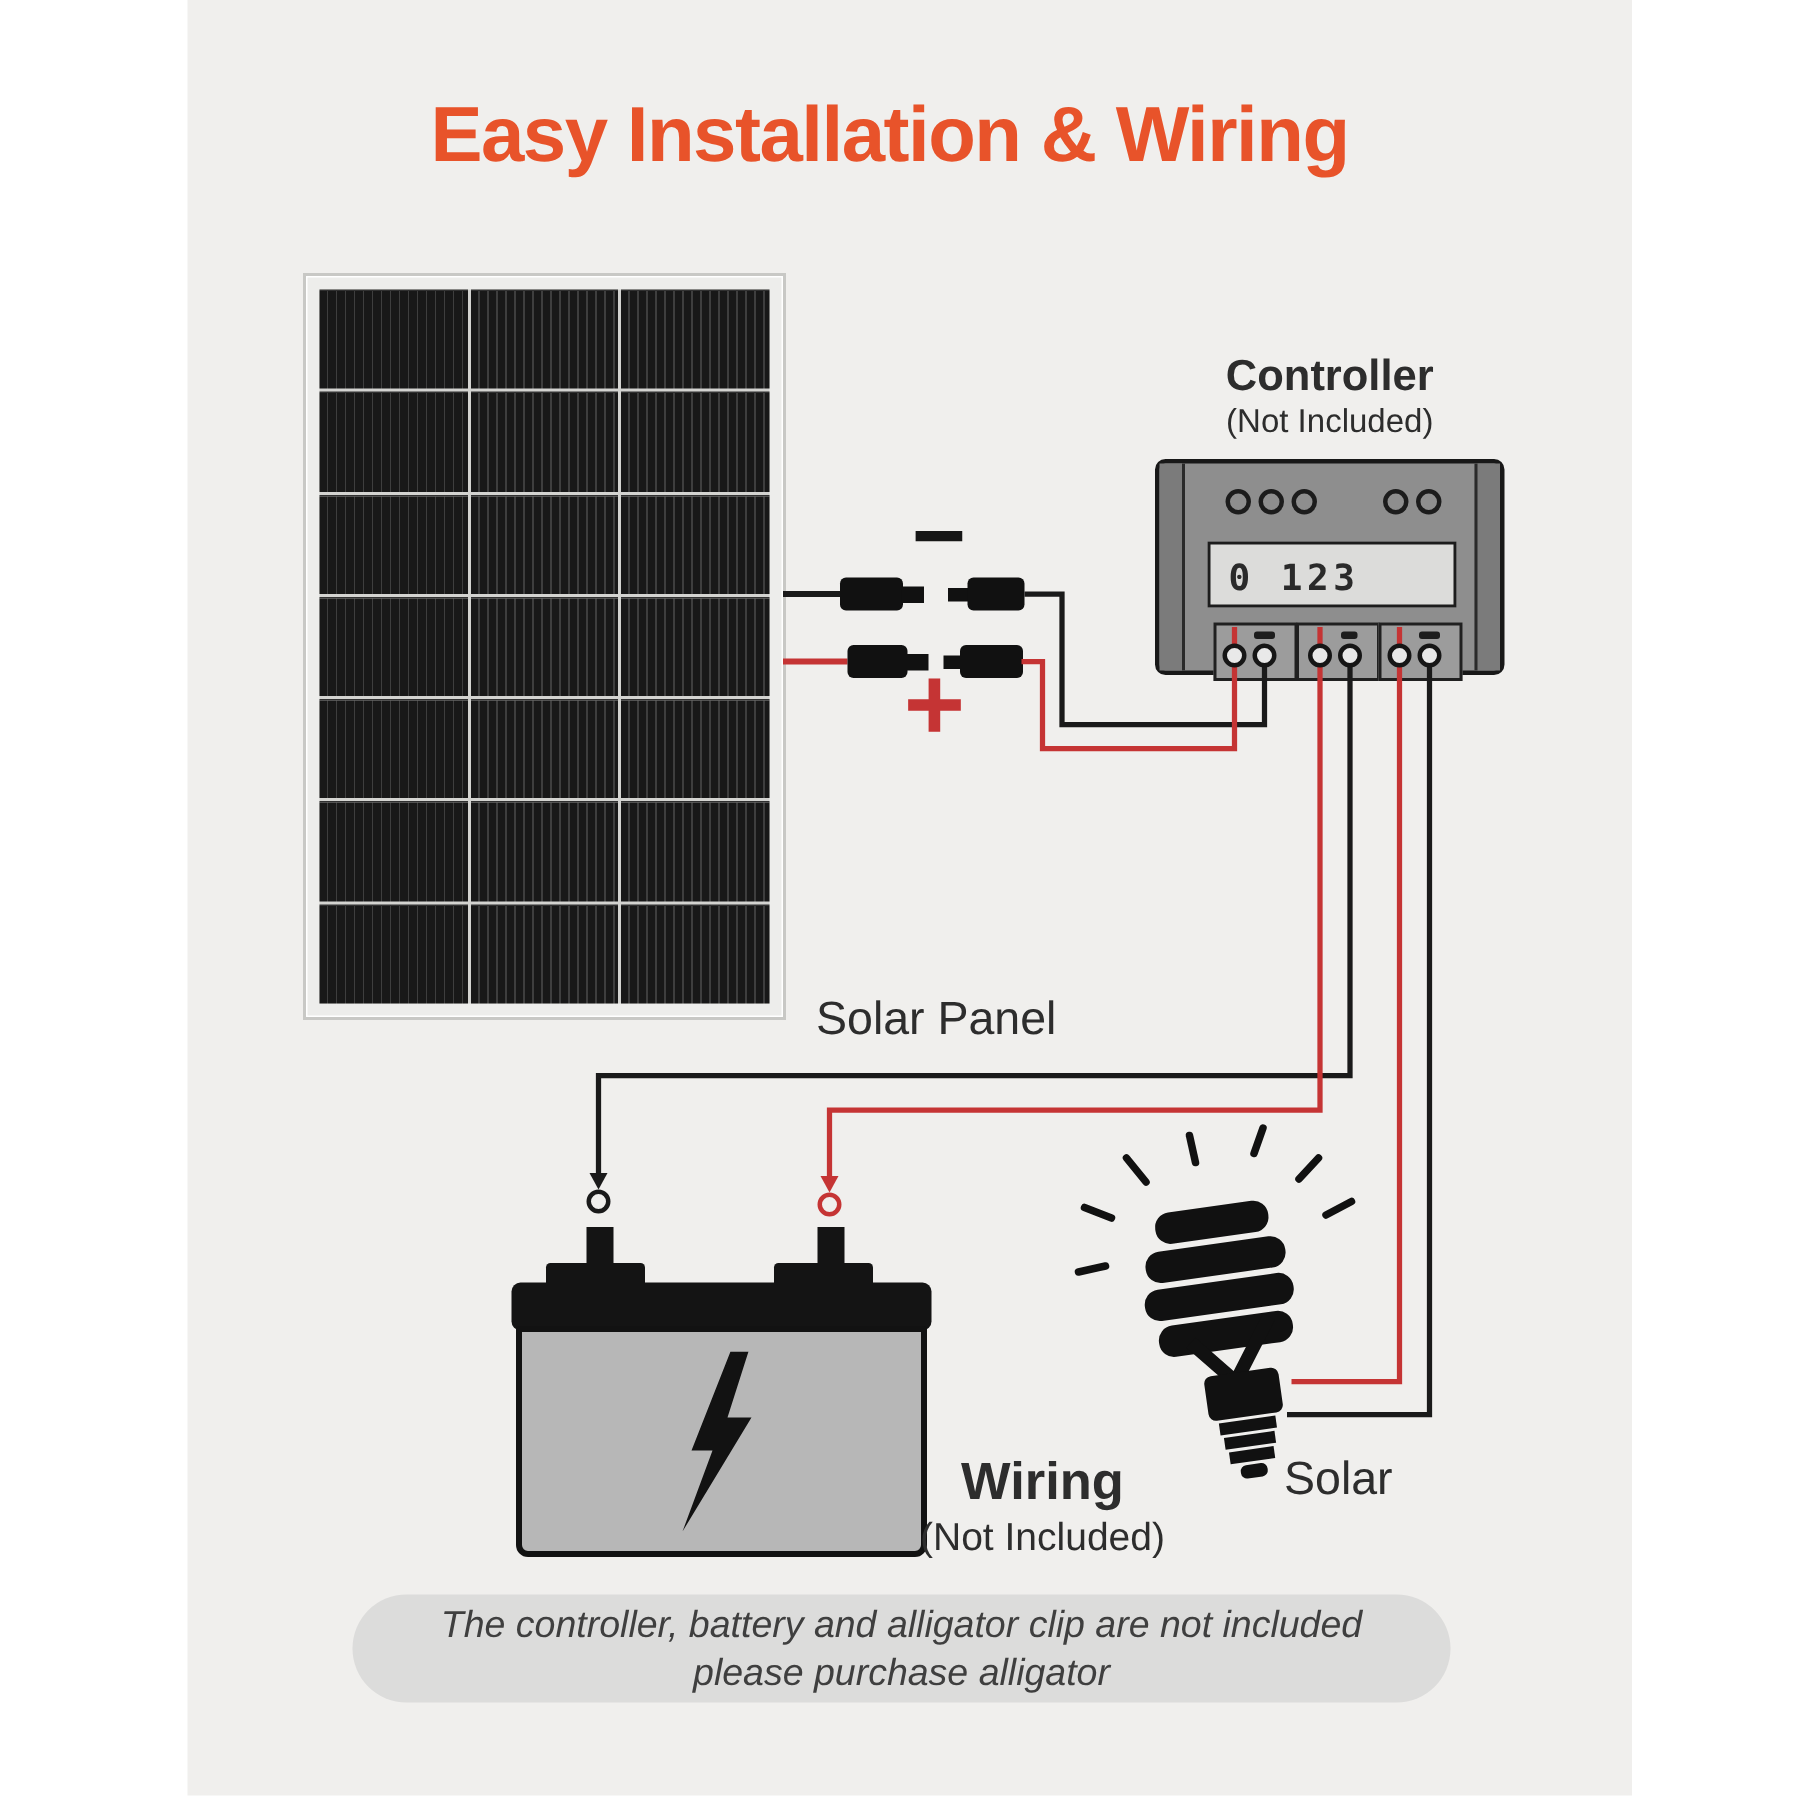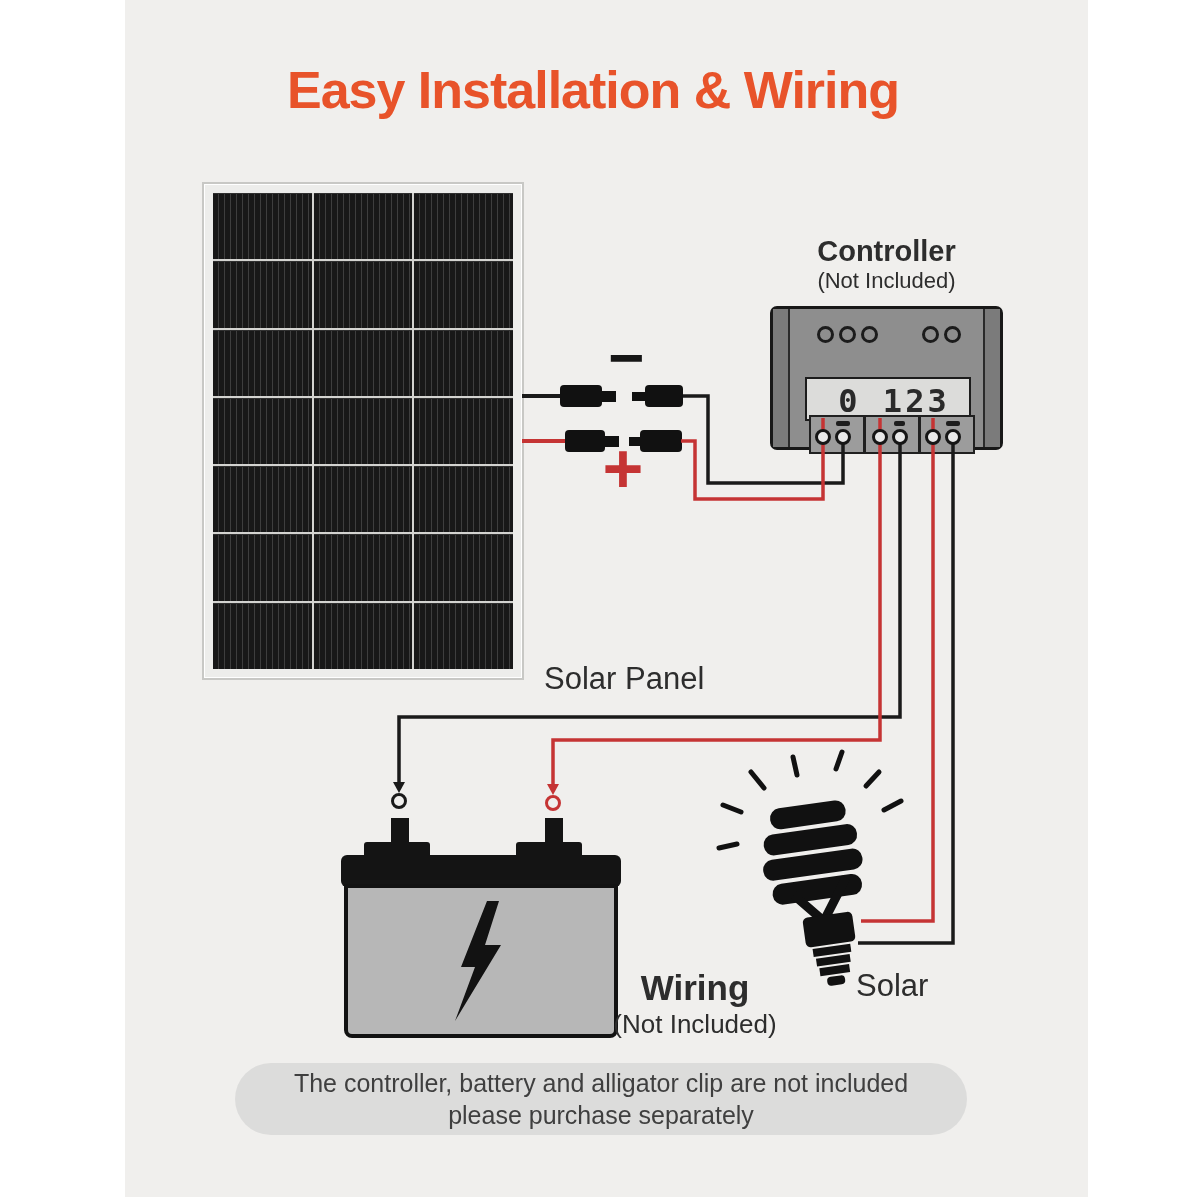--- a/index.html
+++ b/index.html
@@ -46,25 +46,25 @@
     border:3px solid #181818;border-radius:7px;
   }
   .ctrl-strip{position:absolute;top:0;bottom:0;width:15px;background:#7b7b7b;}
   .ctrl-strip.left{left:0;border-right:2px solid #2a2a2a;}
   .ctrl-strip.right{right:0;border-left:2px solid #2a2a2a;}
   .ctrl-circle{
     position:absolute;width:11px;height:11px;border-radius:50%;
     border:3px solid #1c1c1c;background:#8e8e8e;top:17px;
   }
   .display{
-    position:absolute;left:32px;top:68px;width:166px;height:44px;
+    position:absolute;left:32px;top:52px;width:166px;height:44px;
     background:var(--display-bg,#dcdcda);border:2px solid #1c1c1c;
     font-family:"DejaVu Sans Mono", monospace;
-    font-size:32px;font-weight:bold;color:#2a2a2a;
-    line-height:44px;padding-left:12px;letter-spacing:3px;box-sizing:border-box;text-align:center;
+    font-size:24px;font-weight:bold;color:#2a2a2a;
+    line-height:44px;padding-left:12px;letter-spacing:3px;box-sizing:border-box;
   }
   .tblock{
     position:absolute;top:106px;width:52px;height:35px;
     background:#9c9c9c;border:2px solid #202020;
   }
   .tblock.b1{left:36px;} .tblock.b2{left:91px;} .tblock.b3{left:146px;}
   
   .minus-sign{left:600px;top:328px;width:52px;text-align:center;
     font-size:62px;font-weight:bold;color:#161616;line-height:60px;}
   .plus-sign{left:592px;top:434px;width:62px;text-align:center;
@@ -83,21 +83,21 @@
   }
   .battery-caption{left:595px;top:970px;width:200px;text-align:center;line-height:1.0;}
   .battery-caption .main{font-size:35px;font-weight:bold;}
   .battery-caption .sub{font-size:26px;font-weight:500;margin-top:6px;}
   .output-label{left:856px;top:948px;font-size:31px;}
   
   .note{
     left:235px;top:1063px;width:732px;height:72px;border-radius:36px;
     background:var(--note-bg,#dcdcdb);
     display:flex;flex-direction:column;align-items:center;justify-content:center;
-    font-size:25px;font-weight:500;color:#3f3f3f;line-height:1.3;text-align:center;
+    font-size:25px;font-weight:500;color:#3f3f3f;line-height:1.3;text-align:center;font-style:italic;
   }
   .overlay{position:absolute;left:0;top:0;pointer-events:none;}
 </style>
 </head>
 <body>
 
 <div class="abs band"></div>
 
 <div class="abs title">Easy Installation &amp; Wiring</div>
 
@@ -162,21 +162,21 @@
 </div>
 <div class="abs battery-caption">
   <div class="main">Wiring</div>
   <div class="sub">(Not Included)</div>
 </div>
 
 <div class="abs label output-label">Solar</div>
 
 <div class="abs note">
   <div>The controller, battery and alligator clip are not included</div>
-  <div>please purchase separately</div>
+  <div>please purchase alligator</div>
 </div>
 
 <svg class="overlay" width="1196" height="1200" viewBox="0 0 1196 1200">
 
   <g>
     <line x1="522" y1="396" x2="560" y2="396" stroke-width="4" stroke="#1a1a1a"></line>
     <rect x="560" y="385" width="42" height="22" rx="4" fill="#111111"></rect>
     <rect x="601" y="391" width="15" height="11" fill="#111111"></rect>
     <rect x="632" y="392" width="14" height="9" fill="#111111"></rect>
     <rect x="645" y="385" width="38" height="22" rx="4" fill="#111111"></rect>

